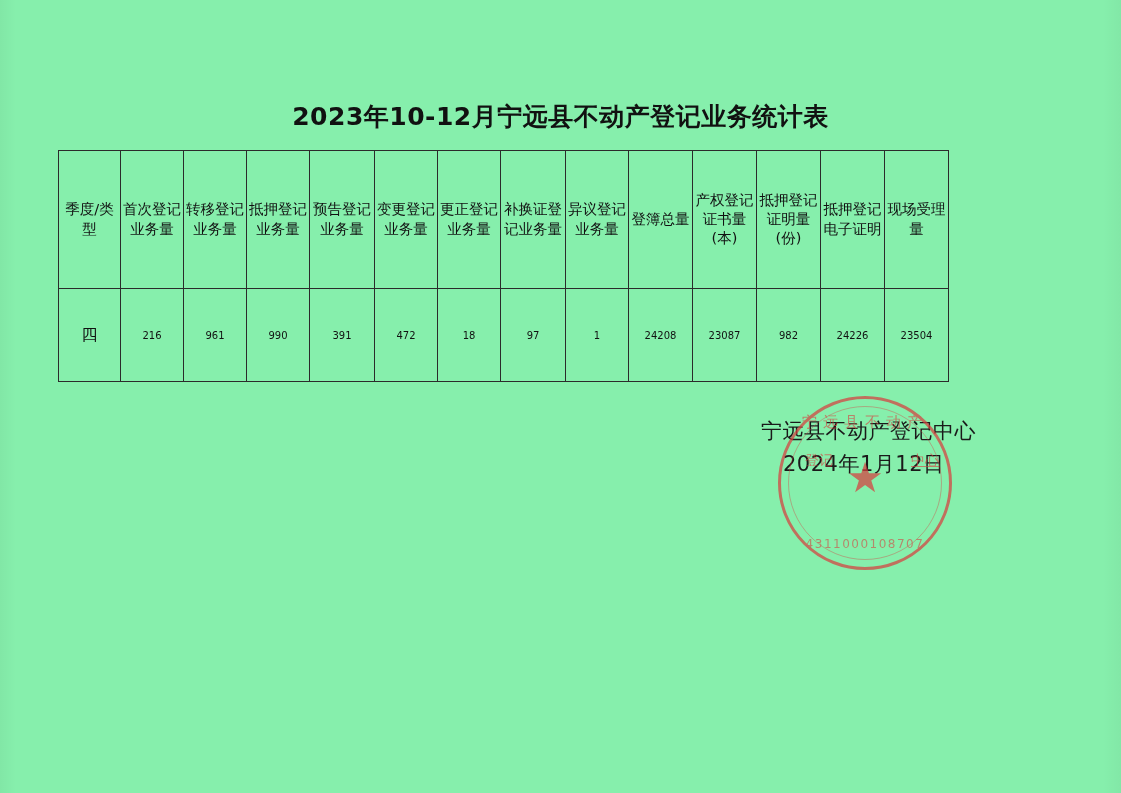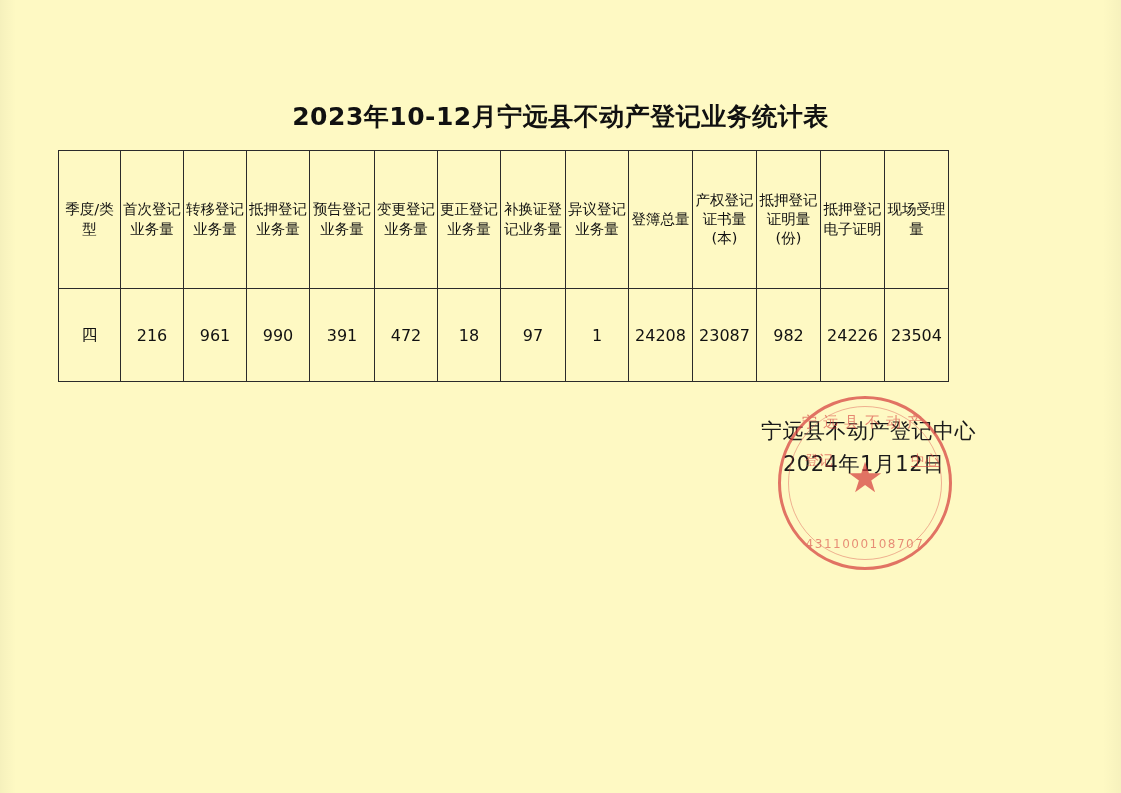--- a/index.html
+++ b/index.html
@@ -12,21 +12,21 @@
     height: 793px;
     position: relative;
     font-family: "DejaVu Sans", "Liberation Sans", sans-serif;
     color: #1a1a1a;
     overflow: hidden;
   }
 
   .page {
     position: absolute;
     inset: 0;
-    background: #fef9c3;
+    background: #86efac;
   }
 
   
   .scan-edge-left {
     position: absolute;
     left: 0; top: 0; bottom: 0; width: 16px;
     background: linear-gradient(to right, rgba(0,0,0,0.035), rgba(0,0,0,0));
     pointer-events: none;
   }
   .scan-edge-right {
@@ -76,21 +76,21 @@
     color: #111;
     padding: 4px 6px;
     word-break: break-all;
   }
   thead th .hdr {
     display: block;
   }
 
   tbody td {
     height: 92px;
-    font-size: 16px;
+    font-size: 10px;
     color: #111;
   }
   tbody td.first-col {
     font-size: 16px;
   }
 
   .signature {
     position: absolute;
     right: 145px;
     top: 415px;

